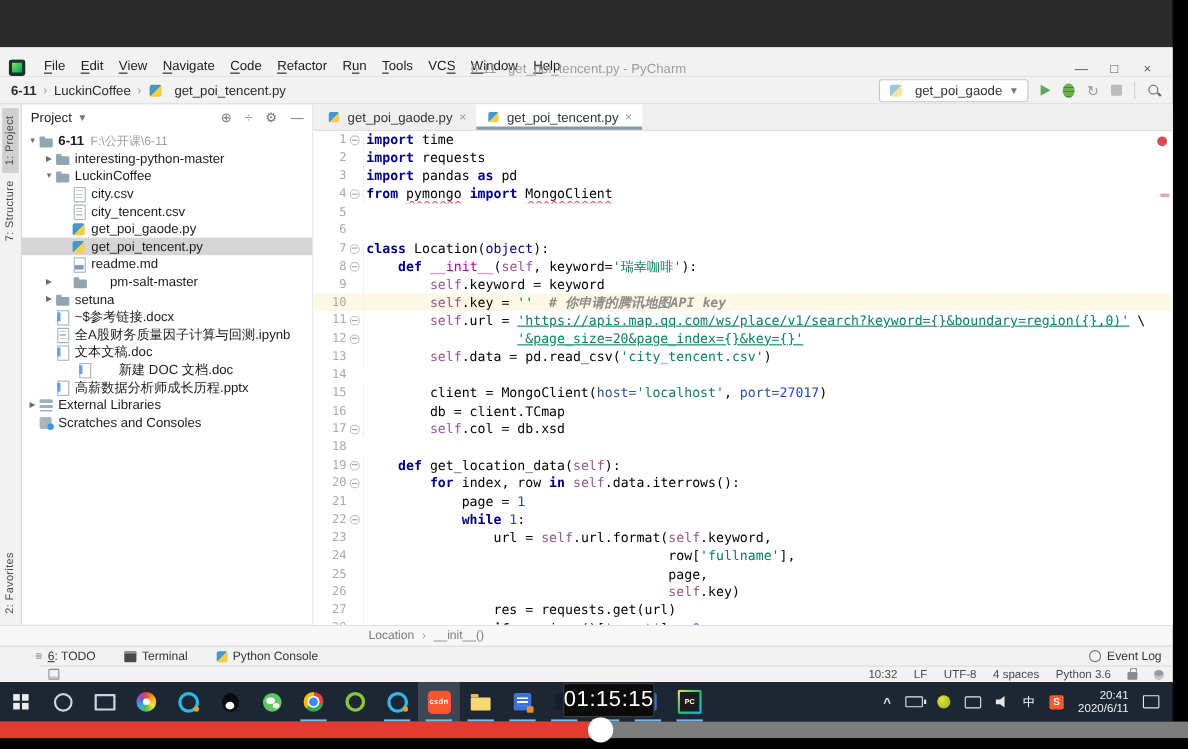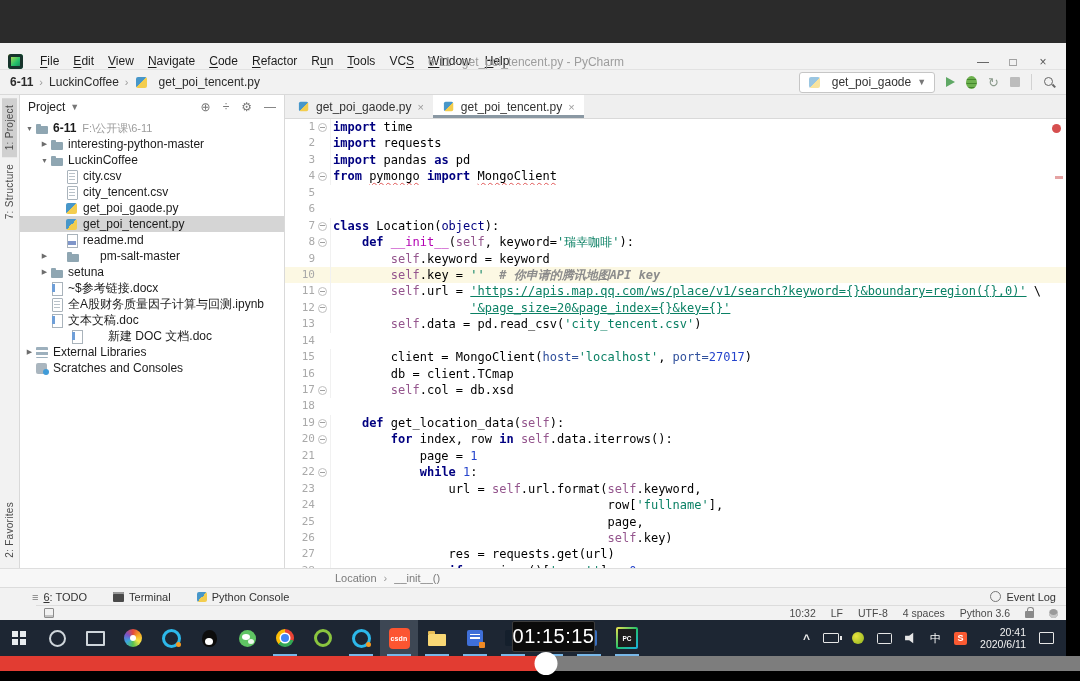--- a/index.html
+++ b/index.html
@@ -309,20 +309,25 @@
             <div class="tree-row" style="padding-left: 19px;">
               <span class="arrow"></span>
               <span class="ic ic-doc"></span>
               <span class="t-label">文本文稿.doc</span>
             </div>
             <div class="tree-row" style="padding-left: 19px; gap: 20px;">
               <span class="arrow"></span>
               <span class="ic ic-doc"></span>
               <span class="t-label">新建 DOC 文档.doc</span>
             </div>
+            <div class="tree-row" style="padding-left: 19px;">
+              <span class="arrow"></span>
+              <span class="ic ic-doc"></span>
+              <span class="t-label">高薪数据分析师成长历程.pptx</span>
+            </div>
             <div class="tree-row" style="padding-left: 4px;">
               <span class="arrow">▶</span>
               <span class="ic ic-lib"></span>
               <span class="t-label">External Libraries</span>
             </div>
             <div class="tree-row" style="padding-left: 4px;">
               <span class="arrow"></span>
               <span class="ic ic-scratch"></span>
               <span class="t-label">Scratches and Consoles</span>
             </div>

